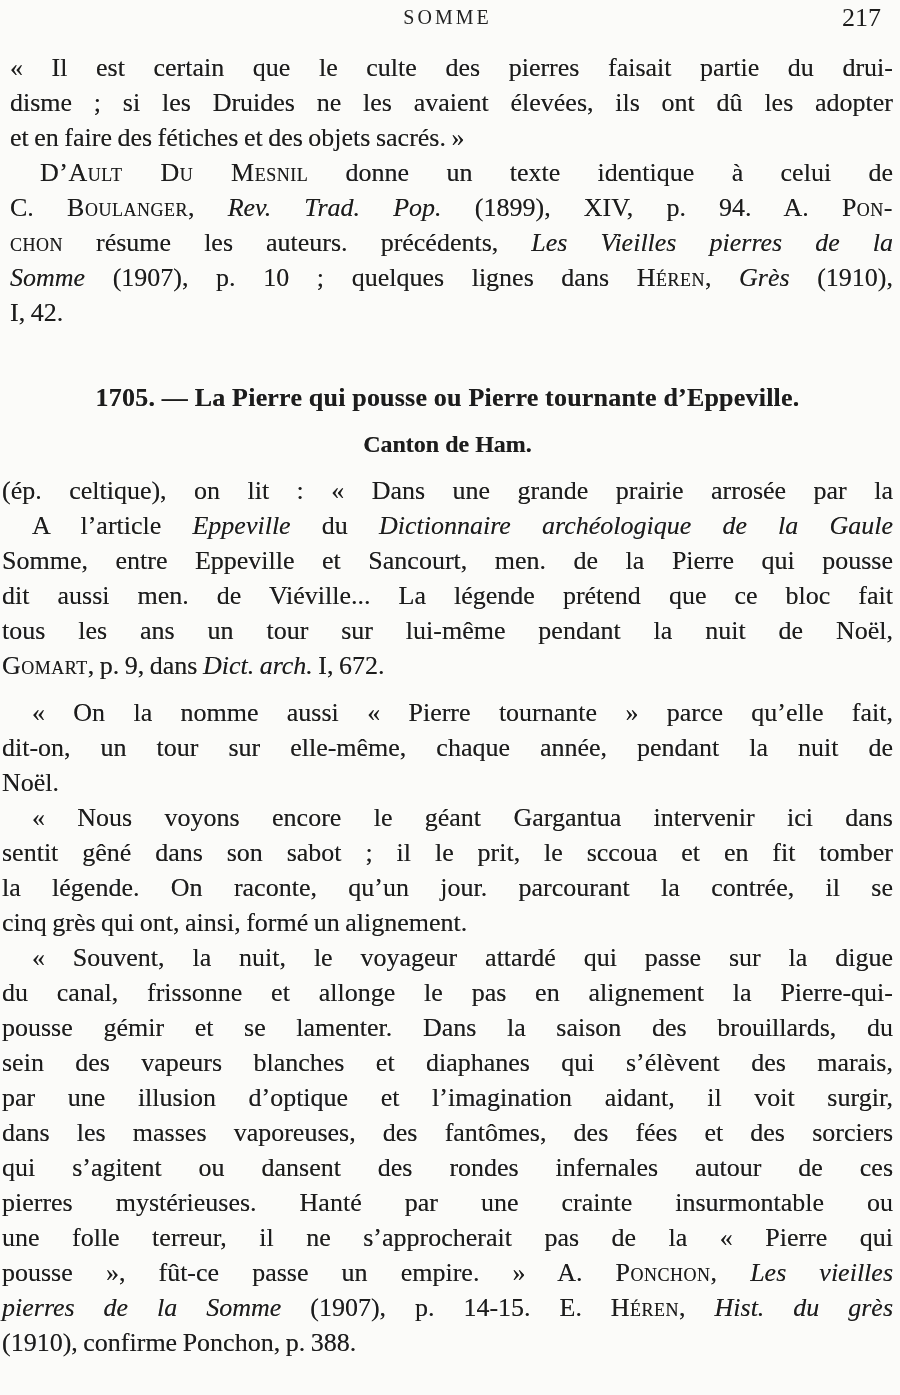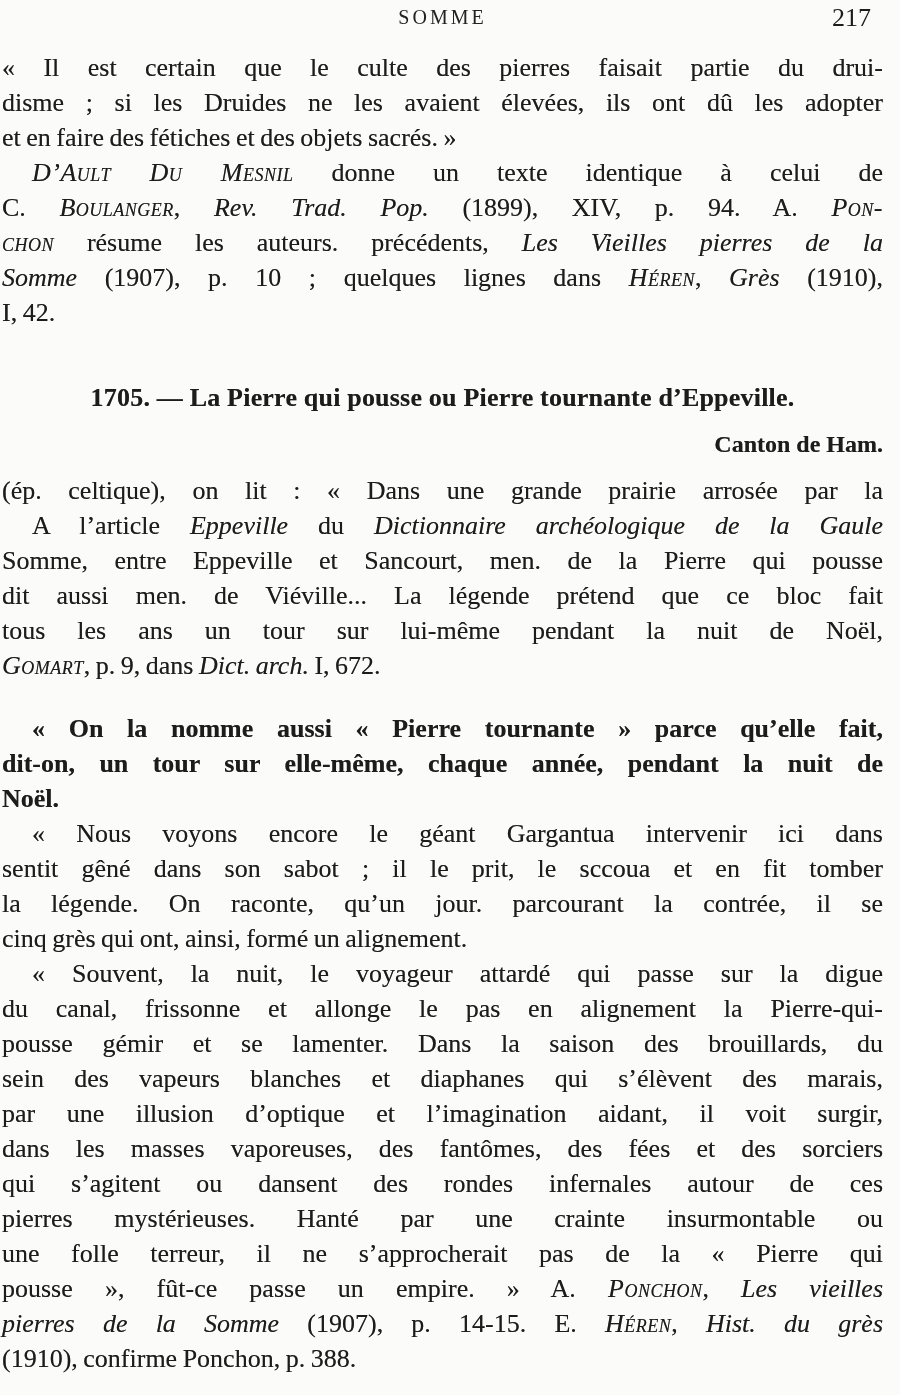--- a/index.html
+++ b/index.html
@@ -8,21 +8,21 @@
     width: 900px; height: 1395px;
     background: #fbfbf9;
     color: #1c1c1c;
     font-family: "Liberation Serif", "DejaVu Serif", serif;
     overflow: hidden;
   }
   .page {
     position: relative;
     box-sizing: border-box;
     width: 900px; height: 1395px;
-    padding: 0 17px 0 2px;
+    padding: 0 7px 0 2px;
     overflow: hidden;
   }
   .header {
     position: relative;
     height: 28px;
     margin-top: 6px;
   }
   .running-title {
     position: absolute; left: 0; right: 0;
     text-align: center;
@@ -32,50 +32,50 @@
   }
   .page-number {
     position: absolute; right: 12px; top: -3px;
     font-size: 26px;
   }
   .flow {
     font-size: 26px;
     line-height: 35px;
     text-shadow: 0 0 0.5px rgba(10,10,10,0.5);
   }
-  .intro { margin-top: 16px; }
+  .intro { margin-top: 16px; margin-left: 8px; }
   .bodyflow { margin-top: 14px; }
-  .bodyflow .para:nth-child(2) { margin-top: 28px; font-weight: bold; }
+  .bodyflow .para:nth-child(2) { margin-top: 12px; }
   .para { margin: 0; }
   .line {
     height: 35px;
     text-align: justify;
     text-align-last: justify;
     word-spacing: -1px;
     white-space: normal;
   }
   .line.end { text-align-last: left; }
   .line.ind { text-indent: 30px; }
   .it { font-style: italic; }
-  .sc { font-variant: small-caps; letter-spacing: 0.5px; font-style: italic; }
+  .sc { font-variant: small-caps; letter-spacing: 0.5px; }
   .entry-title {
     margin: 52px 0 0 0;
     font-size: 26px;
     line-height: 32px;
     font-weight: bold;
     text-align: center;
     letter-spacing: 0.2px;
     text-shadow: 0 0 0.5px rgba(10,10,10,0.5);
   }
   .entry-canton {
     margin: 15px 0 0 0;
     font-size: 24px;
     line-height: 30px;
     font-weight: bold;
-    text-align: right;
+    text-align: center;
     text-shadow: 0 0 0.5px rgba(10,10,10,0.5);
   }
 </style>
 </head>
 <body>
 
 <div class="page">
   <div class="header">
     <span class="running-title">SOMME</span>
     <span class="page-number">217</span>

